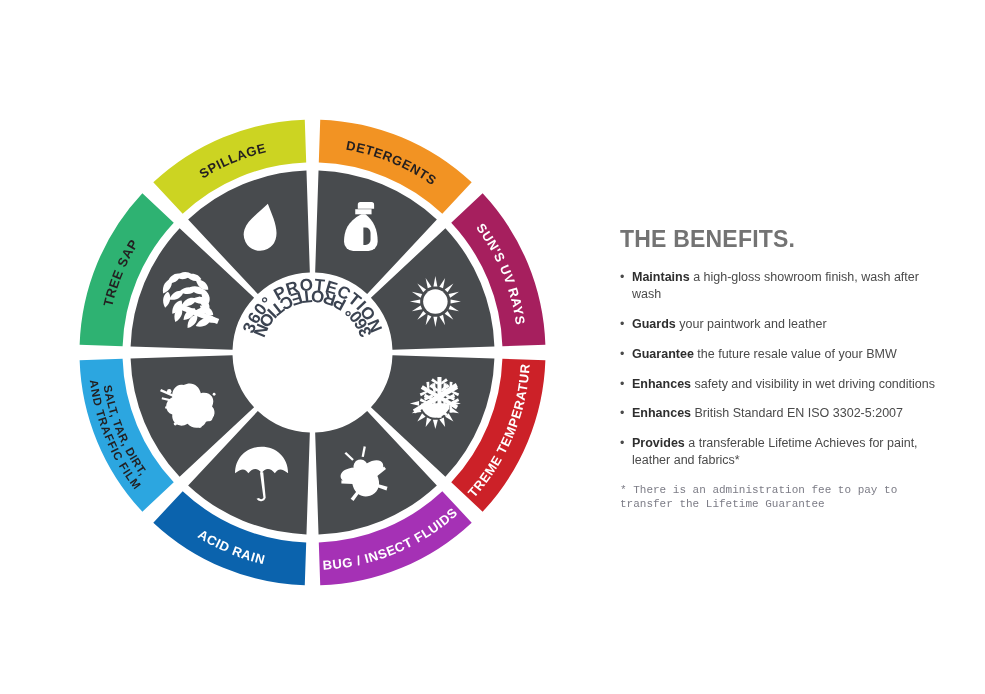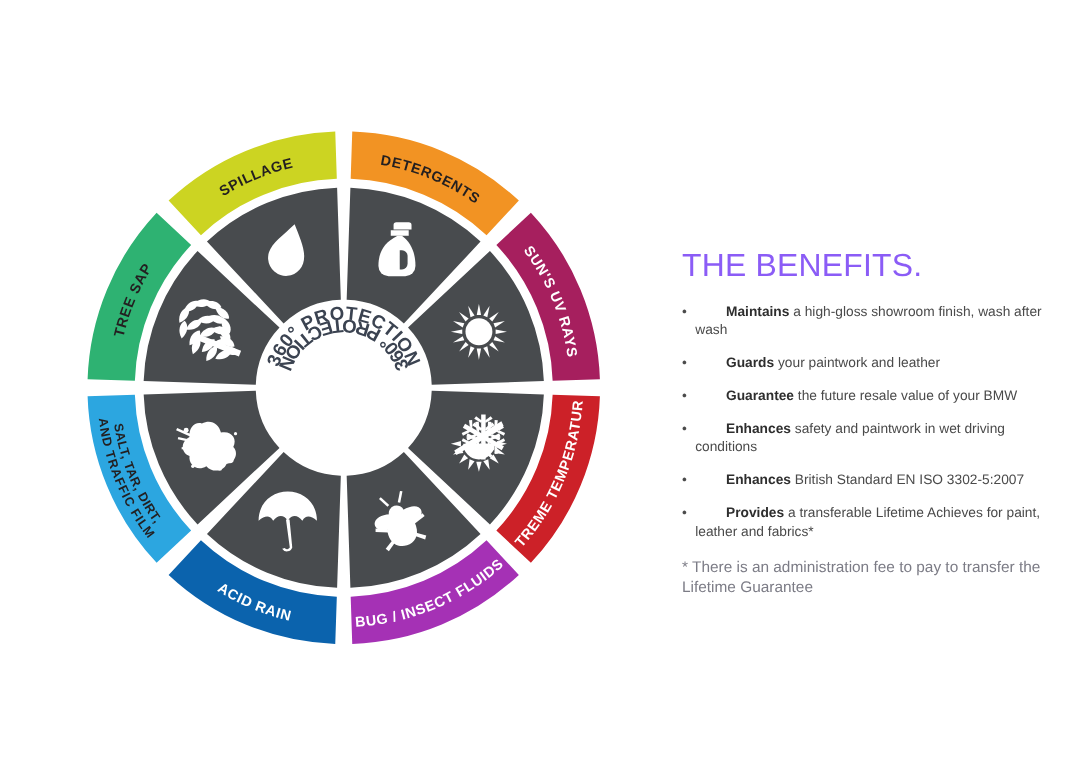--- a/index.html
+++ b/index.html
@@ -21,34 +21,34 @@
   .center-ring-text{
     font-family:"Liberation Sans", sans-serif;
     font-weight:bold;font-size:17px;letter-spacing:0.4px;fill:#3b4351;
   }
 
   
   #benefits{
     position:absolute;left:620px;top:228px;width:330px;
   }
   #benefits-title{
-    font-size:29px;font-weight:400;color:#8b5cf6;
+    font-size:23px;font-weight:700;color:#737373;
     letter-spacing:0.2px;margin:0 0 18px 0;line-height:1;
   }
   ul#benefit-list{list-style:none;margin:0;padding:0;}
   ul#benefit-list li{
     position:relative;padding-left:12px;margin-bottom:13px;
     font-size:12.5px;line-height:1.35;color:#4a4a4a;
   }
   ul#benefit-list li .dot{
     position:absolute;left:0;top:0;color:#4a4a4a;
   }
-  ul#benefit-list li b{color:#2e2e2e;font-weight:bold;margin-left:28px;}
+  ul#benefit-list li b{color:#2e2e2e;font-weight:bold;}
   #footnote{
-    margin-top:14px;font-size:14px;color:#7c7c86;line-height:1.3;
+    margin-top:14px;font-size:11px;color:#7c7c86;line-height:1.3;font-family:Liberation Mono, monospace;
   }
 </style>
 </head>
 <body>
 
 <div id="wrap">
 
   <div id="wheel-panel">
     <svg id="wheel-svg" viewBox="0 0 545 545">
       <defs>
@@ -223,20 +223,20 @@
       </text>
     </svg>
   </div>
 
   <div id="benefits">
     <h1 id="benefits-title">THE BENEFITS.</h1>
     <ul id="benefit-list">
         <li><span class="dot">•</span><b>Maintains</b><span> a high-gloss showroom finish, wash after wash</span></li>
         <li><span class="dot">•</span><b>Guards</b><span> your paintwork and leather</span></li>
         <li><span class="dot">•</span><b>Guarantee</b><span> the future resale value of your BMW</span></li>
-        <li><span class="dot">•</span><b>Enhances</b><span> safety and paintwork in wet driving conditions</span></li>
+        <li><span class="dot">•</span><b>Enhances</b><span> safety and visibility in wet driving conditions</span></li>
         <li><span class="dot">•</span><b>Enhances</b><span> British Standard EN ISO 3302-5:2007</span></li>
         <li><span class="dot">•</span><b>Provides</b><span> a transferable Lifetime Achieves for paint, leather and fabrics*</span></li>
       </ul>
     <div id="footnote">* There is an administration fee to pay to transfer the Lifetime Guarantee</div>
   </div>
 
 </div>
 
 </body></html>

